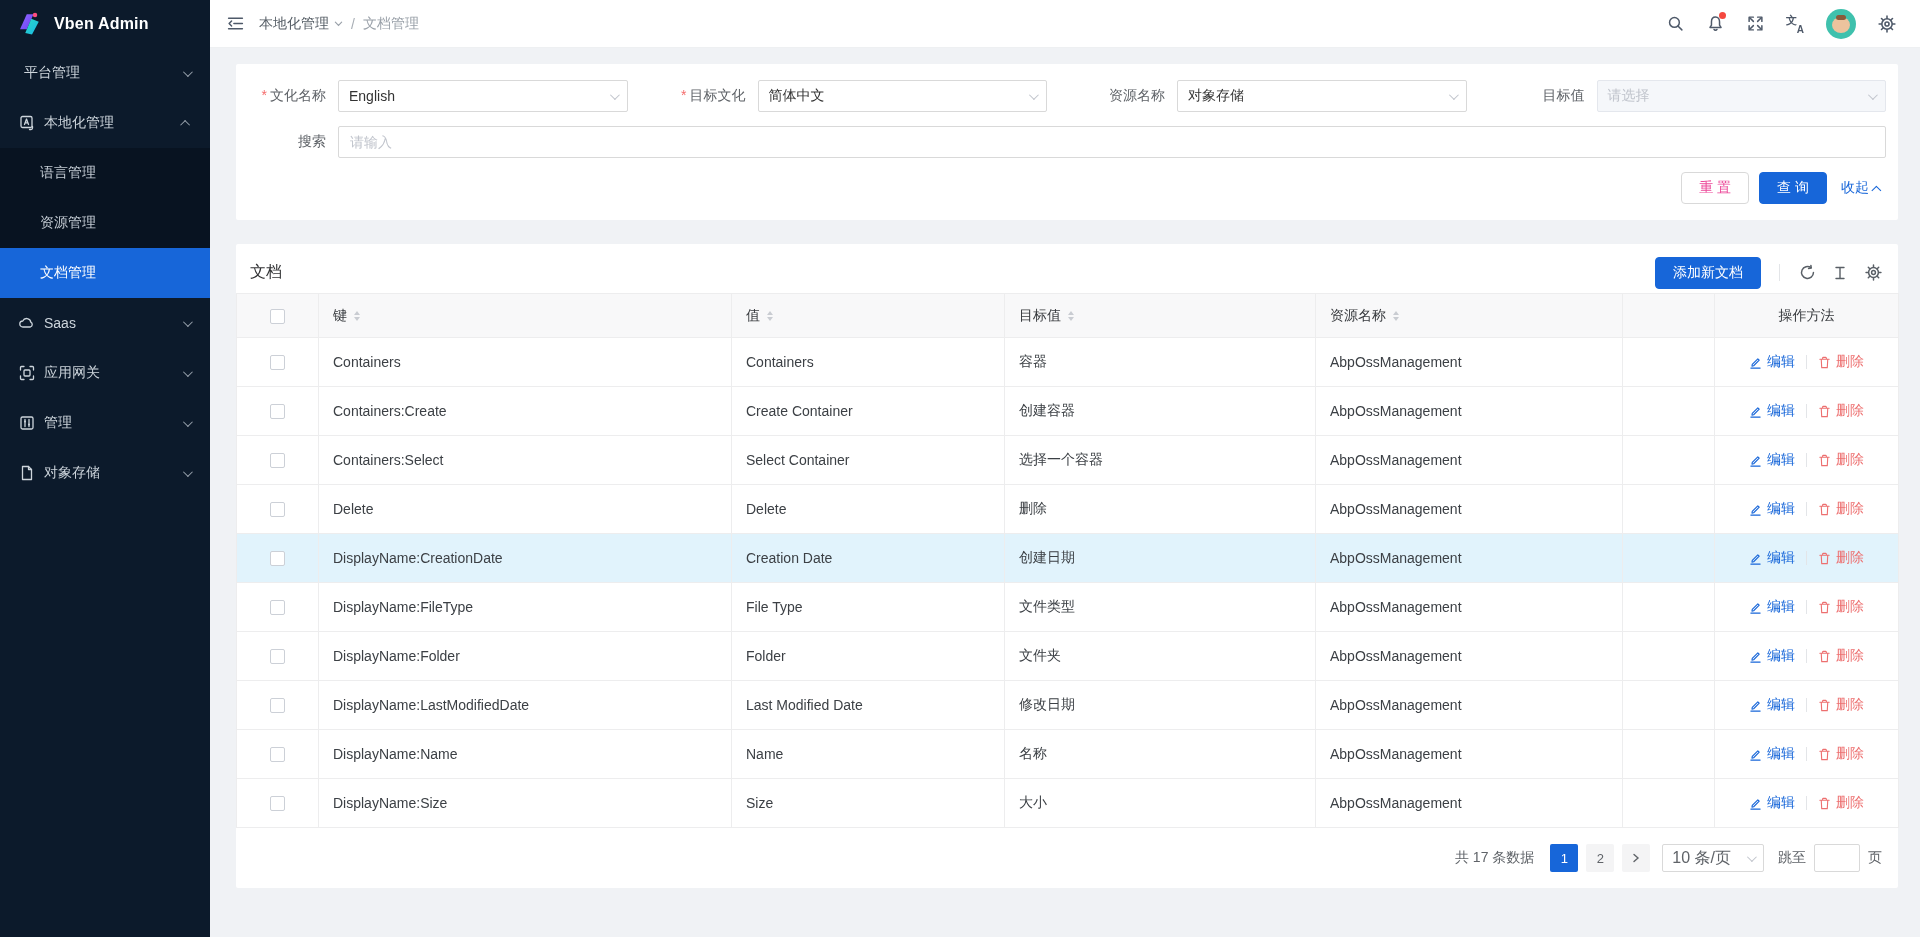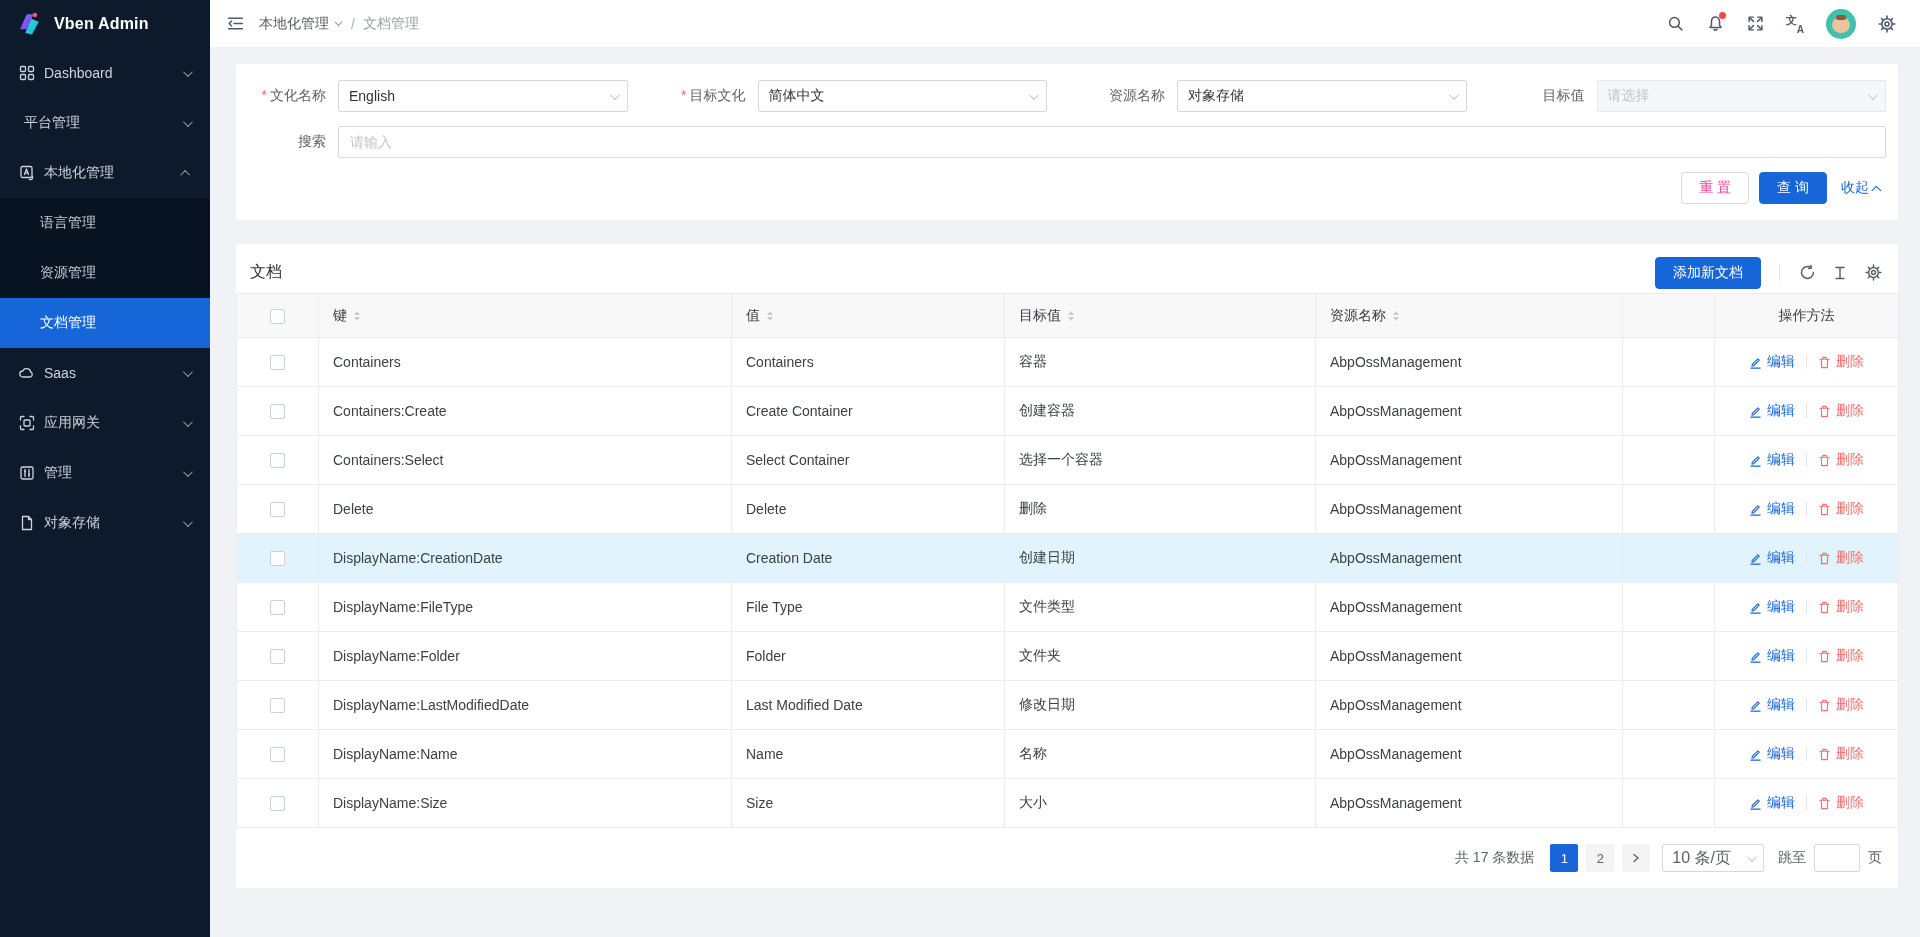--- a/index.html
+++ b/index.html
@@ -122,32 +122,20 @@
           </linearGradient>
         </defs>
         <path d="M8 27 L17 7 L26 7 L17 27 Z" fill="url(#lg1)"></path>
         <path d="M15 32 L23 13 L33 17 L24 34 Z" fill="url(#lg2)"></path>
         <circle cx="28" cy="8" r="3" fill="#ff4d7e"></circle>
       </svg>
       <span class="logo-title">Vben Admin</span>
     </div>
 
     <nav class="menu">
-      <div class="menu-item">
-        <span class="mi-icon">
-          <svg width="16" height="16" viewBox="0 0 16 16" class="sicon">
-              <rect x="1.5" y="1.5" width="5" height="5" rx="1"></rect>
-              <rect x="9.5" y="1.5" width="5" height="5" rx="1"></rect>
-              <rect x="1.5" y="9.5" width="5" height="5" rx="1"></rect>
-              <rect x="9.5" y="9.5" width="5" height="5" rx="1"></rect>
-            </svg>
-        </span>
-        <span class="mi-label">Dashboard</span>
-        <span class="chev down"></span>
-      </div>
 
       <div class="menu-item no-icon">
         <span class="mi-label">平台管理</span>
         <span class="chev down"></span>
       </div>
 
       <div class="menu-item">
         <span class="mi-icon">
           <svg width="16" height="16" viewBox="0 0 16 16" class="sicon">
               <rect x="2" y="1.5" width="11" height="11" rx="1.5"></rect>

